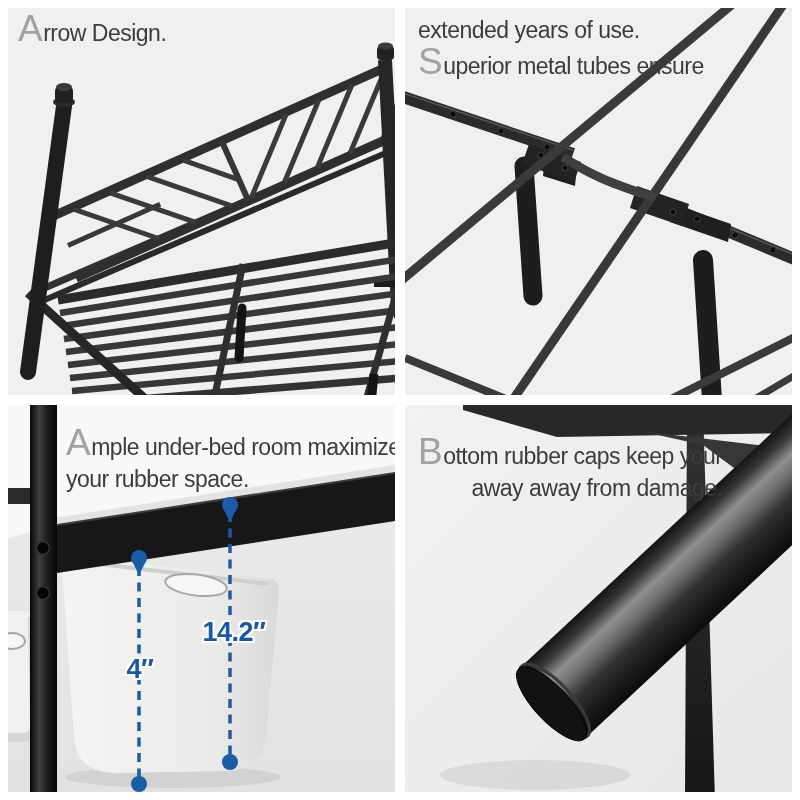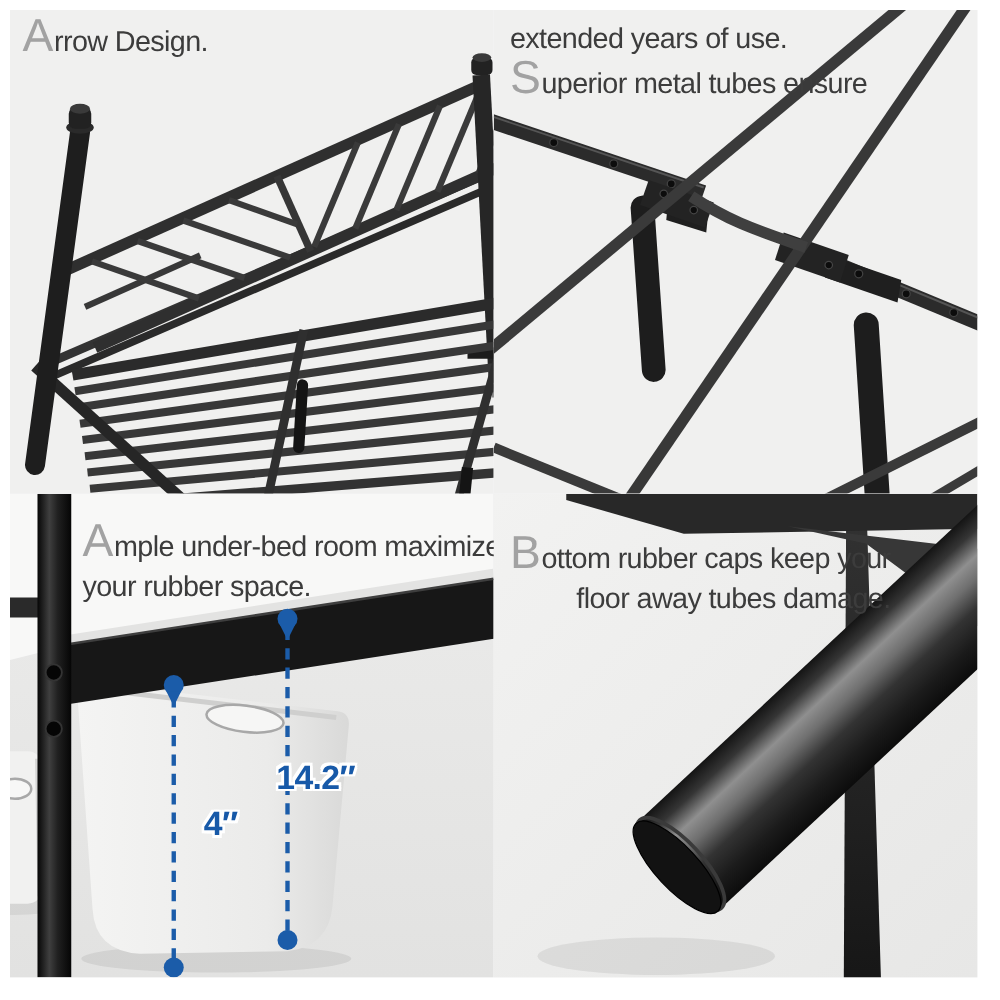--- a/index.html
+++ b/index.html
@@ -1,25 +1,25 @@
 <!DOCTYPE html>
 <html><head>
 <meta charset="utf-8">
 <style>
   html,body{margin:0;padding:0;background:#ffffff;}
   .page{position:relative;width:716px;height:800px;background:#ffffff;box-sizing:border-box;
-        padding:8px;display:grid;grid-template-columns:387px 387px;grid-template-rows:387px 387px;
+        padding:8px;display:grid;grid-template-columns:387px 387px;grid-template-rows:387px 387px;gap:10px;
         font-family:"Liberation Sans", sans-serif;}
   .panel{position:relative;background:#f0f0ef;overflow:hidden;}
   .art{position:absolute;left:0;top:0;width:100%;height:100%;display:block;}
   .caption{position:absolute;z-index:5;color:#3c3c3c;font-size:23px;line-height:32px;
            letter-spacing:-0.5px;white-space:nowrap;}
   .cap-line{display:block;}
   .dropcap{font-size:37px;line-height:32px;color:#a2a2a2;margin-right:1px;}
-  .measure-label{position:absolute;z-index:6;width:100px;text-align:right;color:#1759a8;
+  .measure-label{position:absolute;z-index:6;width:100px;text-align:center;color:#1759a8;
       font-size:27px;font-weight:bold;letter-spacing:-0.5px;
       text-shadow:-2px 0 0 #fff,2px 0 0 #fff,0 -2px 0 #fff,0 2px 0 #fff,
                   -2px -2px 0 #fff,2px 2px 0 #fff,-2px 2px 0 #fff,2px -2px 0 #fff;}
   #ml-13{left:82px;top:249px;}
   #ml-142{left:176px;top:212px;}
   .cap1{left:10px;top:5px;}
   .cap2{left:13px;top:6px;}
   .cap3{left:58px;top:22px;}
   .cap4{left:13px;top:31px;text-align:right;}
 </style>
@@ -226,17 +226,17 @@
       <polygon points="58,0 387,0 387,28 152,32 58,5" fill="#282828"></polygon>
       <polygon points="235,26 387,44 387,106 298,40" fill="#373737"></polygon>
       <g transform="translate(140,305) rotate(-43)">
         <rect x="8" y="-48" width="430" height="96" fill="url(#p4cyl)"></rect>
         <ellipse cx="13" cy="0" rx="17" ry="48" fill="none" stroke="#3a3a3a" stroke-width="3"></ellipse>
         <ellipse cx="9" cy="0" rx="17" ry="48" fill="#121212" stroke="#000000" stroke-width="1"></ellipse>
       </g>
     </svg>
     <div class="caption cap4">
       <span class="cap-line"><span class="dropcap">B</span><span>ottom rubber caps keep your</span></span>
-      <span class="cap-line">floor away tubes damage.</span>
+      <span class="cap-line">away away from damage.</span>
     </div>
   </div>
 
 </div>
 
 </body></html>

